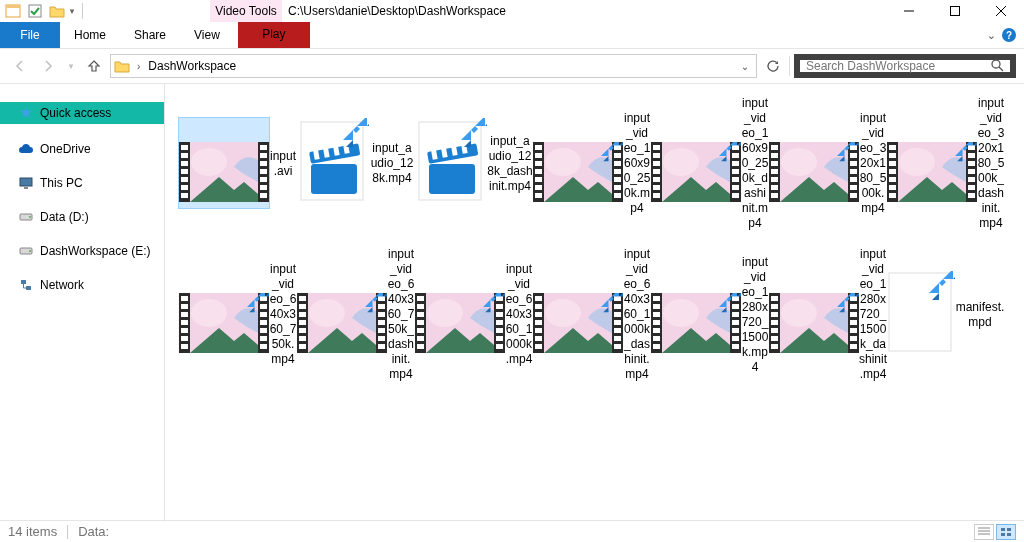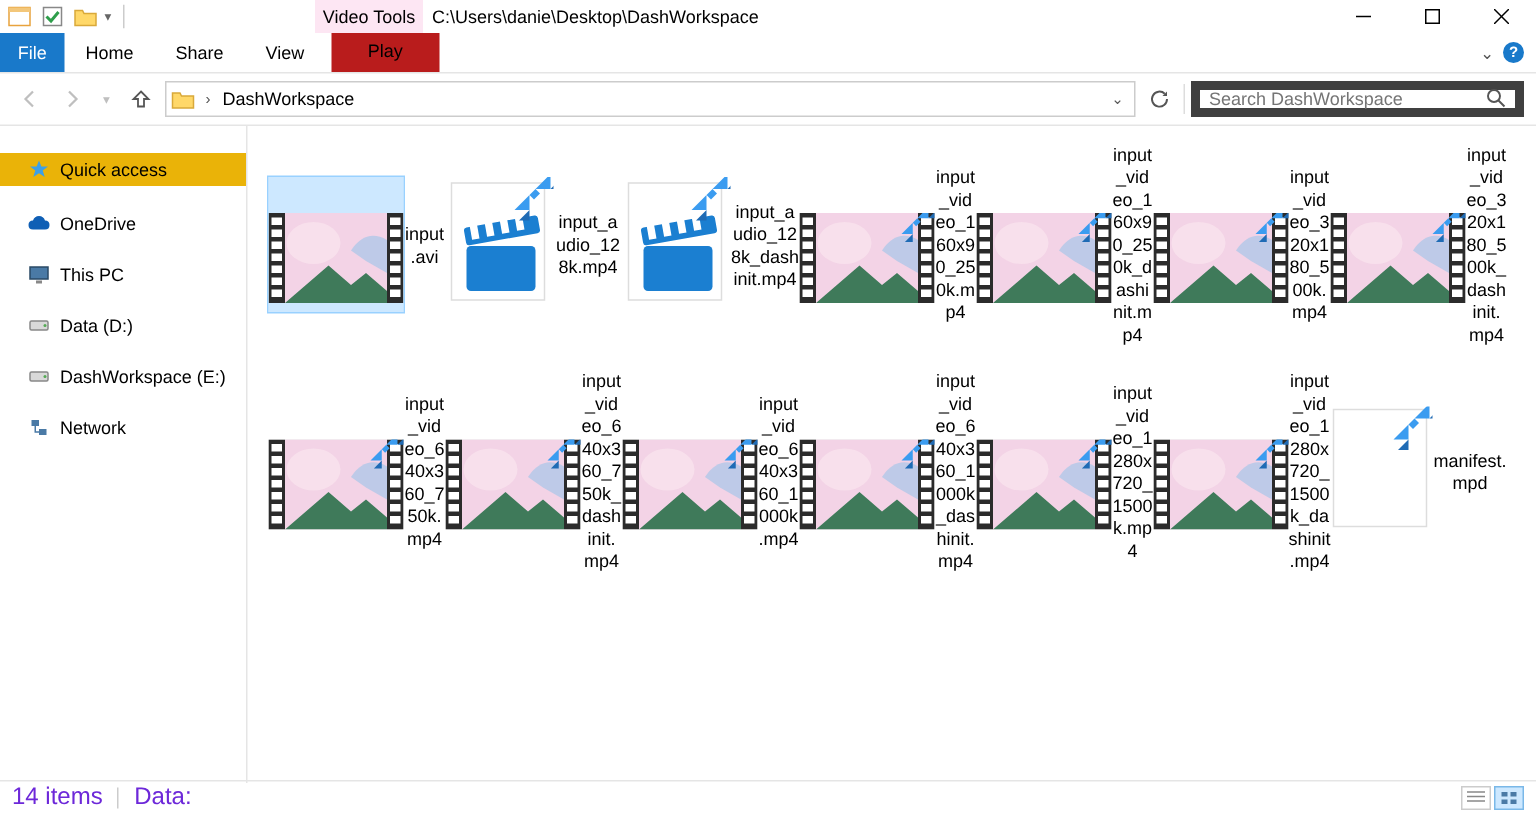--- a/index.html
+++ b/index.html
@@ -12,21 +12,21 @@
   .qat-sep { width: 8px; height: 22px; display:flex; align-items:center; justify-content:center; color:#666; font-size:9px; }
   .vt-group { margin-left: 118px; }
   .vt-tab { width: 72px; height: 22px; background: #fde6f3; display: flex; align-items: center; justify-content: center; font-size: 12px; }
   .title-path { margin-left: 6px; font-size: 12px; height:22px; display:flex; align-items:center; }
   .win-controls { margin-left: auto; display: flex; }
   .win-btn { width: 46px; height: 22px; display: flex; align-items: center; justify-content: center; font-size: 13px; }
   .win-btn svg { display:block; }
 
   
   .ribbon { height: 26px; display: flex; align-items: stretch; }
-  .ribbon-file { width: 43px; background: #1979ca; color: #fff; display: flex; align-items: center; justify-content: center; font-size: 12px; }
+  .ribbon-file { width: 60px; background: #1979ca; color: #fff; display: flex; align-items: center; justify-content: center; font-size: 12px; }
   .ribbon-tab { padding: 0 14px; display: flex; align-items: center; justify-content: center; font-size: 12px; text-align: right; }
   .ribbon-play { width: 72px; background: #b91c1c; display: flex; align-items: center; justify-content: center; font-size: 12px; border-bottom: 2px solid transparent; }
   .ribbon-spacer { flex: 1; }
   .ribbon-right { display: flex; align-items: center; padding-right: 8px; gap: 6px; }
   .help-circle { width: 14px; height: 14px; border-radius: 50%; background: #1979ca; color: #fff; display:flex; align-items:center; justify-content:center; font-size: 10px; font-weight:bold; }
   .ribbon-divider { height: 1px; background: #e5e5e5; }
 
   
   .navbar { height: 34px; display: flex; align-items: center; padding: 3px 8px; gap: 4px; }
   .nav-arrow { width: 24px; height: 24px; display: flex; align-items: center; justify-content: center; color: #bfbfbf; }
@@ -39,32 +39,32 @@
   .refresh { width: 24px; height: 24px; display: flex; align-items: center; justify-content: center; color: #555; }
   .search { width: 222px; height: 24px; border: 6px solid #404040; display: flex; align-items: center; padding: 0 6px; color: #777; }
   .search input { border: none; outline: none; flex: 1; font-size: 12px; color: #555; background: transparent; }
   .search-icon { color: #555; }
   .nav-divider { height: 1px; background: #e5e5e5; }
 
   
   .body { display: flex; height: 438px; }
   .sidebar { width: 165px; border-right: 1px solid #e5e5e5; padding-top: 18px; }
   .side-item { height: 22px; display: flex; align-items: center; padding-left: 18px; gap: 6px; font-size: 12px; margin-bottom: 12px; }
-  .side-item.quick { background: #eab308; margin-bottom: 14px; }
+  .side-item.quick { background: #14b8a6; margin-bottom: 14px; }
   .side-icon { width: 16px; height: 16px; display:flex; align-items:center; justify-content:center; }
 
   .content { flex: 1; padding: 10px 8px 0 14px; display: flex; flex-wrap: wrap; align-content: flex-start; gap: 0; }
   .item { width: 118px; display: flex; flex-direction: row; align-items: center; text-align: center; font-size: 12px; margin-bottom: 14px; justify-content: center; }
   .item.selected .thumb-wrap { outline: 1px solid #99d1ff; background: #cde8ff; }
   .thumb-wrap { width: 106px; height: 90px; display: flex; align-items: flex-end; justify-content: center; padding-bottom: 6px; }
   .label { width: 110px; line-height: 1.25; padding-top: 2px; word-break: break-word; }
   
 
   
-  .statusbar { position:absolute; bottom:0; left:0; right:0; height:22px; border-top:1px solid #e5e5e5; display:flex; align-items:center; padding:0 8px; font-size:16px; color:#6d28d9; }
+  .statusbar { position:absolute; bottom:0; left:0; right:0; height:22px; border-top:1px solid #e5e5e5; display:flex; align-items:center; padding:0 8px; font-size:13px; color:#737373; }
   .statusbar .sep { width:1px; height:14px; background:#ccc; margin:0 10px; }
   .view-toggles { margin-left:auto; display:flex; gap:2px; }
   .vt { width:20px; height:16px; border:1px solid #ccc; display:flex; align-items:center; justify-content:center; }
   .vt.active { background:#cde8ff; border-color:#7ab8e8; }
 
 </style>
 </head>
 <body>
 
 <div class="titlebar">

